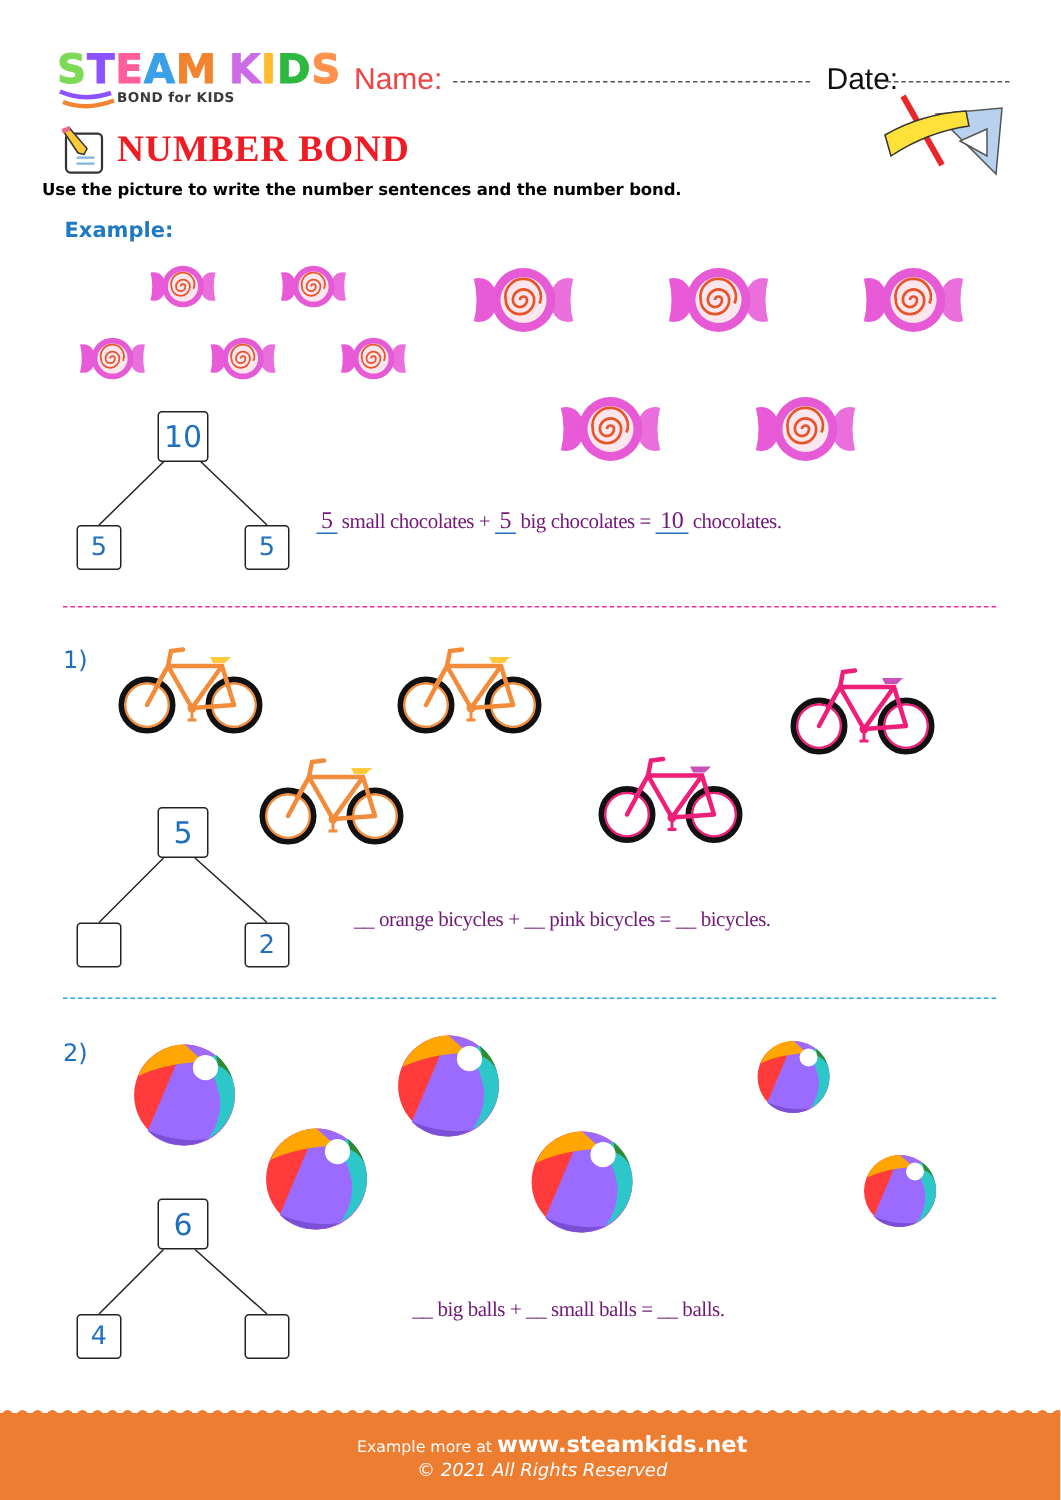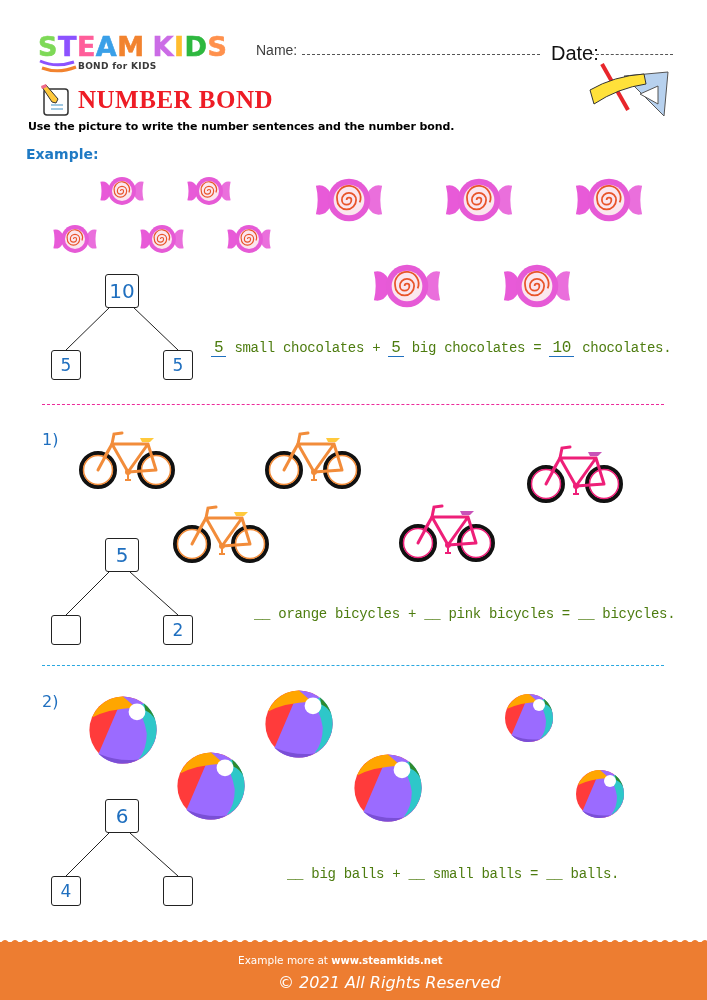--- a/index.html
+++ b/index.html
@@ -7,49 +7,49 @@
   body { position: relative; font-family: "Liberation Sans", "DejaVu Sans", sans-serif; }
   .abs { position: absolute; }
 
   
   .logo { left: 38px; top: 32px; width: 200px; height: 45px; }
   .logo-word { font-family: "DejaVu Sans", sans-serif; font-weight: 900; font-size: 27px; letter-spacing: 0.5px; line-height: 30px; white-space: nowrap; }
   .logo-word span { display: inline-block; -webkit-text-stroke: 0.6px currentColor; }
   .logo-sub { position: absolute; left: 40px; top: 29px; font-family: "DejaVu Sans", sans-serif; font-weight: bold; font-size: 9px; color: #3a3a3a; letter-spacing: 0.3px; }
   .logo-swoosh { position: absolute; left: 0px; top: 26px; }
 
-  .name-label { left: 256px; top: 42px; font-size: 14px; color: #404040; }
+  .name-label { left: 236px; top: 42px; font-size: 20px; color: #ef4444; }
   .name-line { left: 302px; top: 54px; width: 238px; border-bottom: 1px dashed #555; }
   .date-label { left: 551px; top: 42px; font-size: 20px; color: #111; }
   .date-line { left: 591px; top: 54px; width: 82px; border-bottom: 1px dashed #555; }
 
   .title-icon { left: 38px; top: 83px; }
   .title { left: 78px; top: 86px; font-family: Liberation Serif, serif; font-weight: bold; font-size: 25px; color: #ee1c25; letter-spacing: 0.5px; }
   .tools-icon { left: 588px; top: 60px; }
 
   .instr { left: 28px; top: 120px; font-family: "DejaVu Sans", sans-serif; font-weight: bold; font-size: 11px; color: #000000; white-space: nowrap; letter-spacing: -0.1px; }
-  .example { left: 26px; top: 146px; font-family: "DejaVu Sans", sans-serif; font-weight: bold; font-size: 14px; color: #1f7ac4; }
+  .example { left: 43px; top: 146px; font-family: "DejaVu Sans", sans-serif; font-weight: bold; font-size: 14px; color: #1f7ac4; }
 
   .bondbox { position: absolute; width: 30px; height: 30px; border: 1.3px solid #222; border-radius: 3px; background: #fff; color: #1f6fbf; font-family: "DejaVu Sans", sans-serif; font-size: 17px; display: flex; align-items: center; justify-content: center; }
   .bondbox.top { width: 34px; height: 34px; font-size: 20px; }
 
-  .sentence { font-family: Liberation Mono, monospace; font-size: 14px; color: #4d7c0f; white-space: nowrap; letter-spacing: -0.3px; }
+  .sentence { font-family: Liberation Serif, serif; font-size: 14px; color: #701a75; white-space: nowrap; letter-spacing: -0.3px; }
   .blank-filled { display: inline-block; border-bottom: 1px solid #1f6fbf; padding: 0 3px; line-height: 15px; font-size: 16px; }
 
   .divider { left: 42px; width: 622px; height: 0; }
   .divider.pink { top: 404px; border-top: 1.3px dashed #ec2a9a; }
   .divider.blue { top: 665px; border-top: 1.3px dashed #29a8e0; }
 
   .qnum { font-family: "DejaVu Sans", sans-serif; font-size: 16px; color: #1f6fbf; }
 
   .footer { left: 0; top: 942px; width: 707px; height: 58px; background: #ed7d31; }
   .footer-scallop { position: absolute; left: 0; top: -6px; width: 707px; height: 8px; }
   .footer-text1 { position: absolute; left: 238px; top: 12px; font-family: "DejaVu Sans", sans-serif; font-size: 10.5px; color: #fff; white-space: nowrap; }
-  .footer-text1 b { font-size: 10px; }
-  .footer-text2 { position: absolute; left: 278px; top: 31px; font-family: "DejaVu Sans", sans-serif; font-style: italic; font-size: 16px; color: #fff; white-space: nowrap; }
+  .footer-text1 b { font-size: 15px; }
+  .footer-text2 { position: absolute; left: 278px; top: 31px; font-family: "DejaVu Sans", sans-serif; font-style: italic; font-size: 12px; color: #fff; white-space: nowrap; }
 </style>
 </head>
 <body>
 
 <svg width="0" height="0" style="position:absolute">
   <defs>
     <symbol id="candy" viewBox="0 0 60 44">
       <path d="M2 10 Q10 8 14 16 L14 28 Q10 36 2 34 Q5 22 2 10Z" fill="#e85ad8"></path>
       <path d="M58 10 Q50 8 46 16 L46 28 Q50 36 58 34 Q55 22 58 10Z" fill="#ea6fdc"></path>
       <circle cx="30" cy="22" r="18" fill="#e65ad6"></circle>
@@ -180,21 +180,21 @@
     <use href="#bike"></use>
   </svg>
 <svg class="abs" style="left:398px;top:503px;color:#ee1f78;--seat:#c952b8" width="100" height="60">
     <use href="#bike"></use>
   </svg>
 
 <div class="bondbox top" style="left:105px;top:538px">5</div>
 <div class="bondbox" style="left:51px;top:615px"></div>
 <div class="bondbox" style="left:163px;top:615px">2</div>
 
-<div class="abs sentence" style="left:254px;top:606px">__ orange bicycles + __ pink bicycles = __ bicycles.</div>
+<div class="abs sentence" style="left:236px;top:606px">__ orange bicycles + __ pink bicycles = __ bicycles.</div>
 
 <div class="abs divider blue"></div>
 
 <div class="abs qnum" style="left:42px;top:692px">2)</div>
 
 <svg class="abs" style="left:88px;top:695px" width="70" height="70">
     <use href="#ball"></use>
   </svg>
 <svg class="abs" style="left:264px;top:689px" width="70" height="70">
     <use href="#ball"></use>
@@ -209,21 +209,21 @@
     <use href="#ball"></use>
   </svg>
 <svg class="abs" style="left:575px;top:769px" width="50" height="50">
     <use href="#ball"></use>
   </svg>
 
 <div class="bondbox top" style="left:105px;top:799px">6</div>
 <div class="bondbox" style="left:51px;top:876px">4</div>
 <div class="bondbox" style="left:163px;top:876px"></div>
 
-<div class="abs sentence" style="left:287px;top:866px">__ big balls + __ small balls = __ balls.</div>
+<div class="abs sentence" style="left:275px;top:866px">__ big balls + __ small balls = __ balls.</div>
 
 <div class="abs footer">
   <svg class="footer-scallop" width="707" height="8" viewBox="0 0 707 8" preserveAspectRatio="none">
     <path id="scal" fill="#ed7d31" d="M0 8 Q5 0 10 8 Q15 0 20 8 Q25 0 30 8 Q35 0 40 8 Q45 0 50 8 Q55 0 60 8 Q65 0 70 8 Q75 0 80 8 Q85 0 90 8 Q95 0 100 8 Q105 0 110 8 Q115 0 120 8 Q125 0 130 8 Q135 0 140 8 Q145 0 150 8 Q155 0 160 8 Q165 0 170 8 Q175 0 180 8 Q185 0 190 8 Q195 0 200 8 Q205 0 210 8 Q215 0 220 8 Q225 0 230 8 Q235 0 240 8 Q245 0 250 8 Q255 0 260 8 Q265 0 270 8 Q275 0 280 8 Q285 0 290 8 Q295 0 300 8 Q305 0 310 8 Q315 0 320 8 Q325 0 330 8 Q335 0 340 8 Q345 0 350 8 Q355 0 360 8 Q365 0 370 8 Q375 0 380 8 Q385 0 390 8 Q395 0 400 8 Q405 0 410 8 Q415 0 420 8 Q425 0 430 8 Q435 0 440 8 Q445 0 450 8 Q455 0 460 8 Q465 0 470 8 Q475 0 480 8 Q485 0 490 8 Q495 0 500 8 Q505 0 510 8 Q515 0 520 8 Q525 0 530 8 Q535 0 540 8 Q545 0 550 8 Q555 0 560 8 Q565 0 570 8 Q575 0 580 8 Q585 0 590 8 Q595 0 600 8 Q605 0 610 8 Q615 0 620 8 Q625 0 630 8 Q635 0 640 8 Q645 0 650 8 Q655 0 660 8 Q665 0 670 8 Q675 0 680 8 Q685 0 690 8 Q695 0 700 8 Q705 0 710 8 Z"></path>
   </svg>
   <div class="footer-text1">
     <span>Example more at </span><b>www.steamkids.net</b>
   </div>
   <div class="footer-text2">©  2021 All Rights Reserved</div>
 </div>

